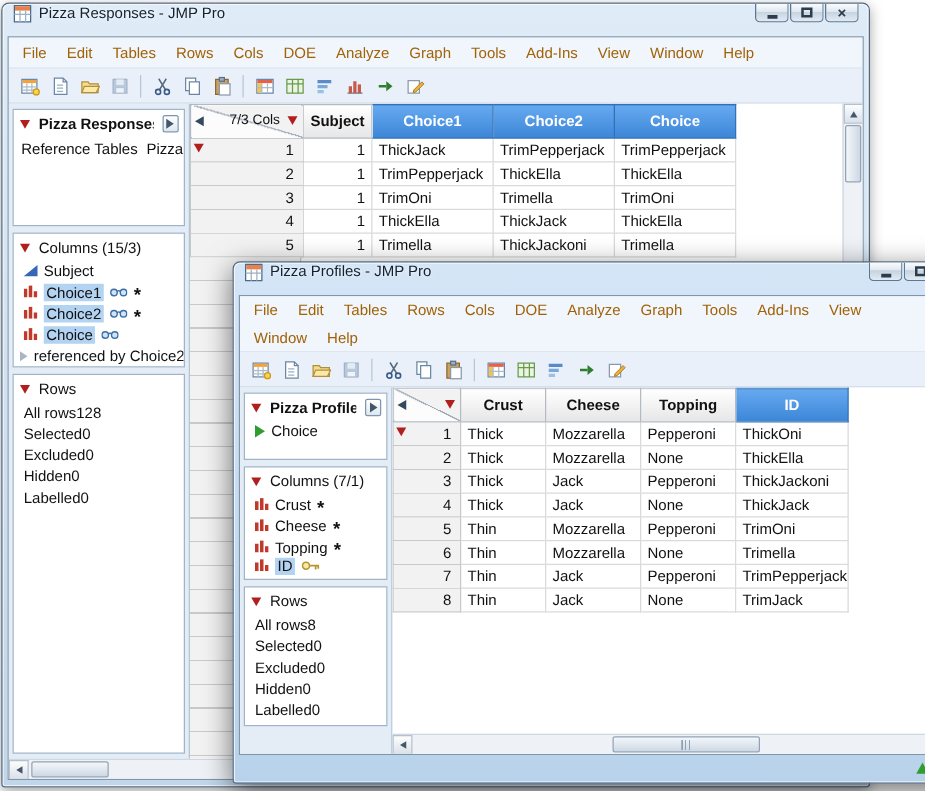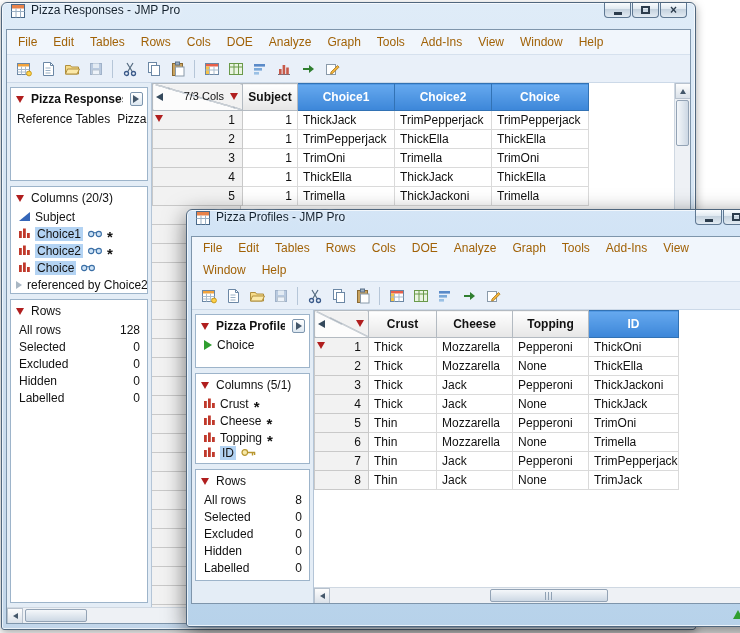--- a/index.html
+++ b/index.html
@@ -54,21 +54,21 @@
   .panel-title.bold{font-weight:bold}
   .panel-arrow{margin-left:auto;width:14px;height:14px;border:1px solid #7e96ae;border-radius:2px;
     background:linear-gradient(#fff,#dde7f0);display:flex;align-items:center;justify-content:center}
   .ref-line{padding:3px 4px 0 6px;white-space:nowrap;overflow:hidden}
   .ref-label{}
   .ref-value{margin-left:7px}
   .script-item,.col-item{display:flex;align-items:center;gap:5px;height:17px;padding:0 3px 0 8px;white-space:nowrap;overflow:hidden}
   .col-item.ref{padding-left:5px;}
   .col-label.hl{background:#b3d3f3;padding:0 2px}
   .asterisk{font-size:15px;font-weight:bold;line-height:8px;margin-top:6px}
-  .stat-row{display:flex;justify-content:space-between;height:17px;align-items:center;padding:0 7px 0 8px}
+  .stat-row{display:flex;justify-content:flex-start;height:17px;align-items:center;padding:0 7px 0 8px}
 
   
   .tri{display:inline-block;width:0;height:0;flex:0 0 auto}
   .tri-red{border-left:4px solid transparent;border-right:4px solid transparent;border-top:7px solid #b01e1e}
   .tri-right-btn{border-top:4px solid transparent;border-bottom:4px solid transparent;border-left:6px solid #44576a}
   .tri-green{border-top:5px solid transparent;border-bottom:5px solid transparent;border-left:8px solid #2f9e2f}
   .tri-ref{border-top:4px solid transparent;border-bottom:4px solid transparent;border-left:6px solid #a9b7c4}
   .tri-collapse{border-top:4px solid transparent;border-bottom:4px solid transparent;border-right:7px solid #34495c}
   .tri-up-s{border-left:3.5px solid transparent;border-right:3.5px solid transparent;border-bottom:5px solid #44576a}
   .tri-down-s{border-left:3.5px solid transparent;border-right:3.5px solid transparent;border-top:5px solid #44576a}
@@ -260,21 +260,21 @@
                 <span class="tri tri-right-btn"></span>
               </span>
           </div>
           <div class="ref-line">
             <span class="ref-label">Reference Tables</span><span class="ref-value">Pizza Pr</span>
           </div>
         </div>
         <div class="panel panel-cols">
           <div class="panel-header">
             <span class="tri tri-red"></span>
-            <span class="panel-title">Columns (20/3)</span>
+            <span class="panel-title">Columns (15/3)</span>
           </div>
           <div class="col-item">
             <span class="icon-continuous"></span>
             <span class="col-label">Subject</span>
           </div>
           <div class="col-item">
             <span><svg width="11" height="11">
                   <rect x="0" y="4" width="2.8" height="7" fill="#c0392b"></rect>
                   <rect x="4" y="1.5" width="2.8" height="9.5" fill="#c0392b"></rect>
                   <rect x="8" y="6" width="2.8" height="5" fill="#c0392b"></rect>
@@ -576,21 +576,21 @@
               </span>
           </div>
           <div class="script-item">
             <span class="tri tri-green"></span>
             <span class="col-label">Choice</span>
           </div>
         </div>
         <div class="panel panel-cols">
           <div class="panel-header">
             <span class="tri tri-red"></span>
-            <span class="panel-title">Columns (5/1)</span>
+            <span class="panel-title">Columns (7/1)</span>
           </div>
           <div class="col-item">
             <span><svg width="11" height="11">
                   <rect x="0" y="4" width="2.8" height="7" fill="#c0392b"></rect>
                   <rect x="4" y="1.5" width="2.8" height="9.5" fill="#c0392b"></rect>
                   <rect x="8" y="6" width="2.8" height="5" fill="#c0392b"></rect>
                 </svg></span>
             <span class="col-label">Crust</span>
             <span class="asterisk">*</span>
           </div>

